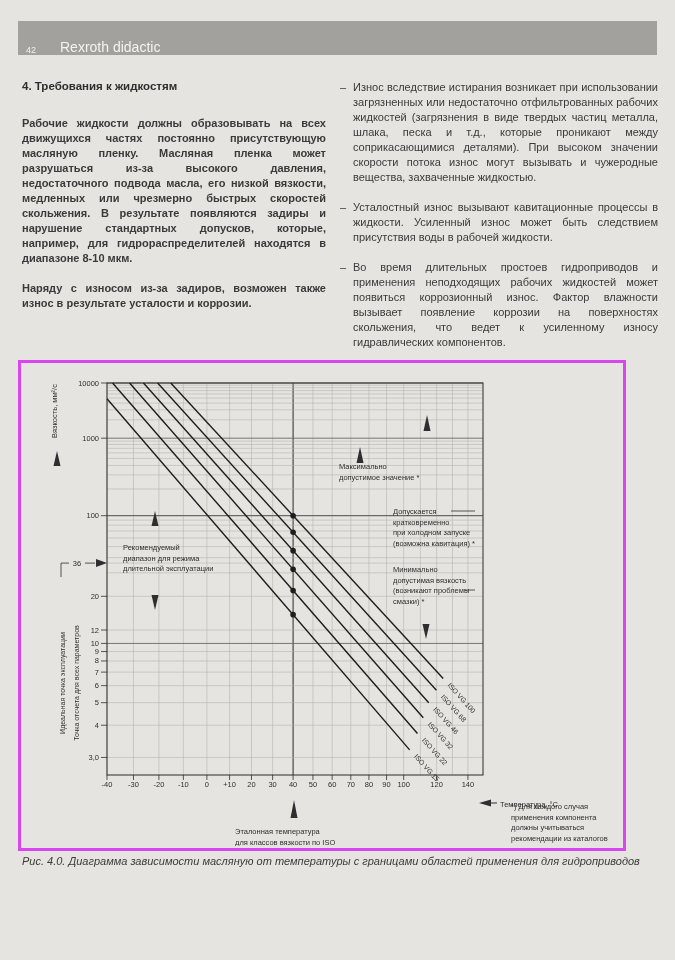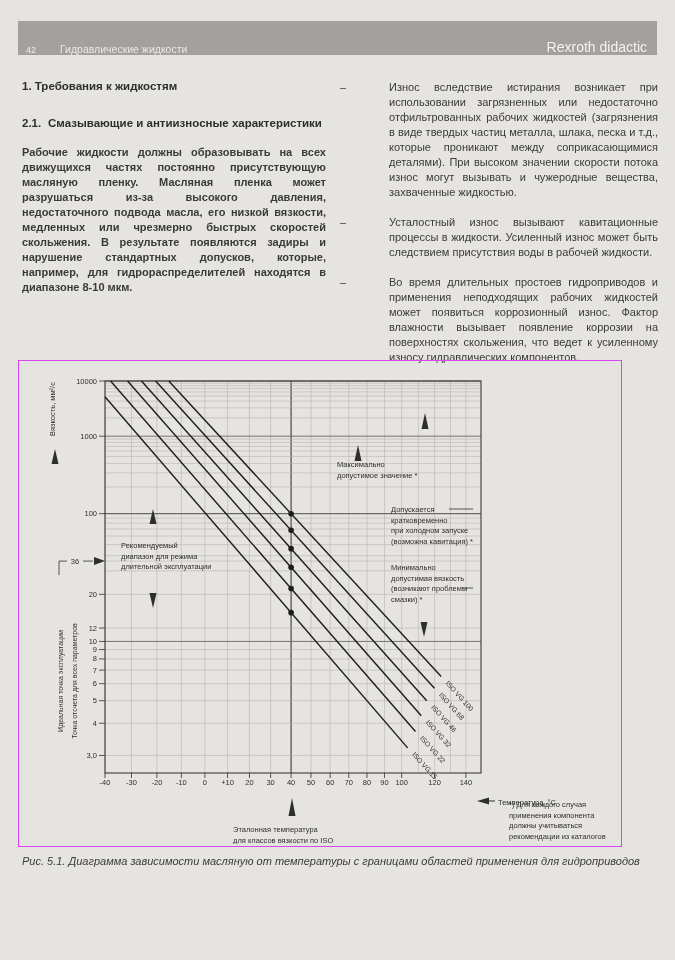--- a/index.html
+++ b/index.html
@@ -11,45 +11,41 @@
   .hdr-title{color:#e9e8e5;font-size:10.5px;flex:1;}
   .hdr-brand{color:#f4f3f1;font-size:14px;margin-right:10px;}
   .col-left{position:absolute;left:22px;top:80px;width:304px;}
   .col-right{position:absolute;left:340px;top:80px;width:318px;}
   h1.doc{font-size:11.5px;margin:0 0 24px 0;font-weight:bold;color:#2e2e2e;}
   .h2row{display:flex;font-size:11.5px;font-weight:bold;color:#2e2e2e;margin:0 0 14px 0;line-height:15px;}
   .h2num{width:26px;flex:none;}
   .para{font-size:11px;line-height:15px;text-align:justify;color:#3a3a3a;margin:0 0 15px 0;font-weight:bold;}
   .bullet{display:flex;font-size:11px;line-height:15px;color:#3a3a3a;margin:0 0 15px 0;}
   .bdash{width:13px;flex:none;}
-  .btext{flex:1;text-align:justify;margin-left:36px;}
-  .figure-box{position:absolute;left:18px;top:360px;width:602px;height:485px;border:1px solid #d946ef;}
+  .btext{flex:1;text-align:justify;}
+  .figure-box{position:absolute;left:18px;top:360px;width:602px;height:485px;border:3px solid #d946ef;}
   .caption{position:absolute;left:22px;top:854px;width:630px;font-size:11px;font-style:italic;
         line-height:15px;color:#3a3a3a;}
   .caption .cl{font-style:italic;}
   svg text{font-family:"Liberation Sans", sans-serif;}
 </style>
 </head>
 <body>
 
 <div class="page">
 
   <div class="header-bar">
     <span class="hdr-num">42</span>
-    <span class="hdr-title">Гидравлические жидкости</span>
     <span class="hdr-brand">Rexroth didactic</span>
   </div>
 
   <div class="col-left">
-    <h1 class="doc">1. Требования к жидкостям</h1>
-    <div class="h2row">
-      <span class="h2num">2.1.</span>
-      <span>Смазывающие и антиизносные характеристики</span>
-    </div>
+    <h1 class="doc">4. Требования к жидкостям</h1>
     <p class="para">Рабочие жидкости должны образовывать на всех движущихся частях постоянно присутствующую масляную пленку. Масляная пленка может разрушаться из-за высокого давления, недостаточного подвода масла, его низкой вязкости, медленных или чрезмерно быстрых скоростей скольжения. В результате появляются задиры и нарушение стандартных допусков, которые, например, для гидрораспределителей находятся в диапазоне 8-10 мкм.</p>
+    <p class="para">Наряду с износом из-за задиров, возможен также износ в результате усталости и коррозии.</p>
   </div>
 
   <div class="col-right">
     <div class="bullet">
       <span class="bdash">–</span>
       <span class="btext">Износ вследствие истирания возникает при использовании загрязненных или недостаточно отфильтрованных рабочих жидкостей (загрязнения в виде твердых частиц металла, шлака, песка и т.д., которые проникают между соприкасающимися деталями). При высоком значении скорости потока износ могут вызывать и чужеродные вещества, захваченные жидкостью.</span>
     </div>
     <div class="bullet">
       <span class="bdash">–</span>
       <span class="btext">Усталостный износ вызывают кавитационные процессы в жидкости. Усиленный износ может быть следствием  присутствия воды в рабочей жидкости.</span>
@@ -240,17 +236,17 @@
           <polygon points="273,437 269.5,455 276.5,455" fill="#2e2e2e"></polygon>
           <text x="214" y="471" font-size="7.5" fill="#2e2e2e" text-anchor="start"><tspan x="214" dy="0">Эталонная температура</tspan><tspan x="214" dy="10.5">для классов вязкости по ISO</tspan></text>
         </g>
         <g>
           <text x="490" y="446" font-size="7.5" fill="#2e2e2e" text-anchor="start"><tspan x="490" dy="0">*) Для каждого случая</tspan><tspan x="490" dy="10.5">применения компонента</tspan><tspan x="490" dy="10.5">должны учитываться</tspan><tspan x="490" dy="10.5">рекомендации из каталогов</tspan></text>
         </g>
       </svg>
   </div>
 
   <div class="caption">
-    <span class="cl">Рис. 5.1.</span>
+    <span class="cl">Рис. 4.0.</span>
     <span>Диаграмма зависимости масляную от температуры с границами областей применения для гидроприводов</span>
   </div>
 
 </div>
 
 </body></html>

